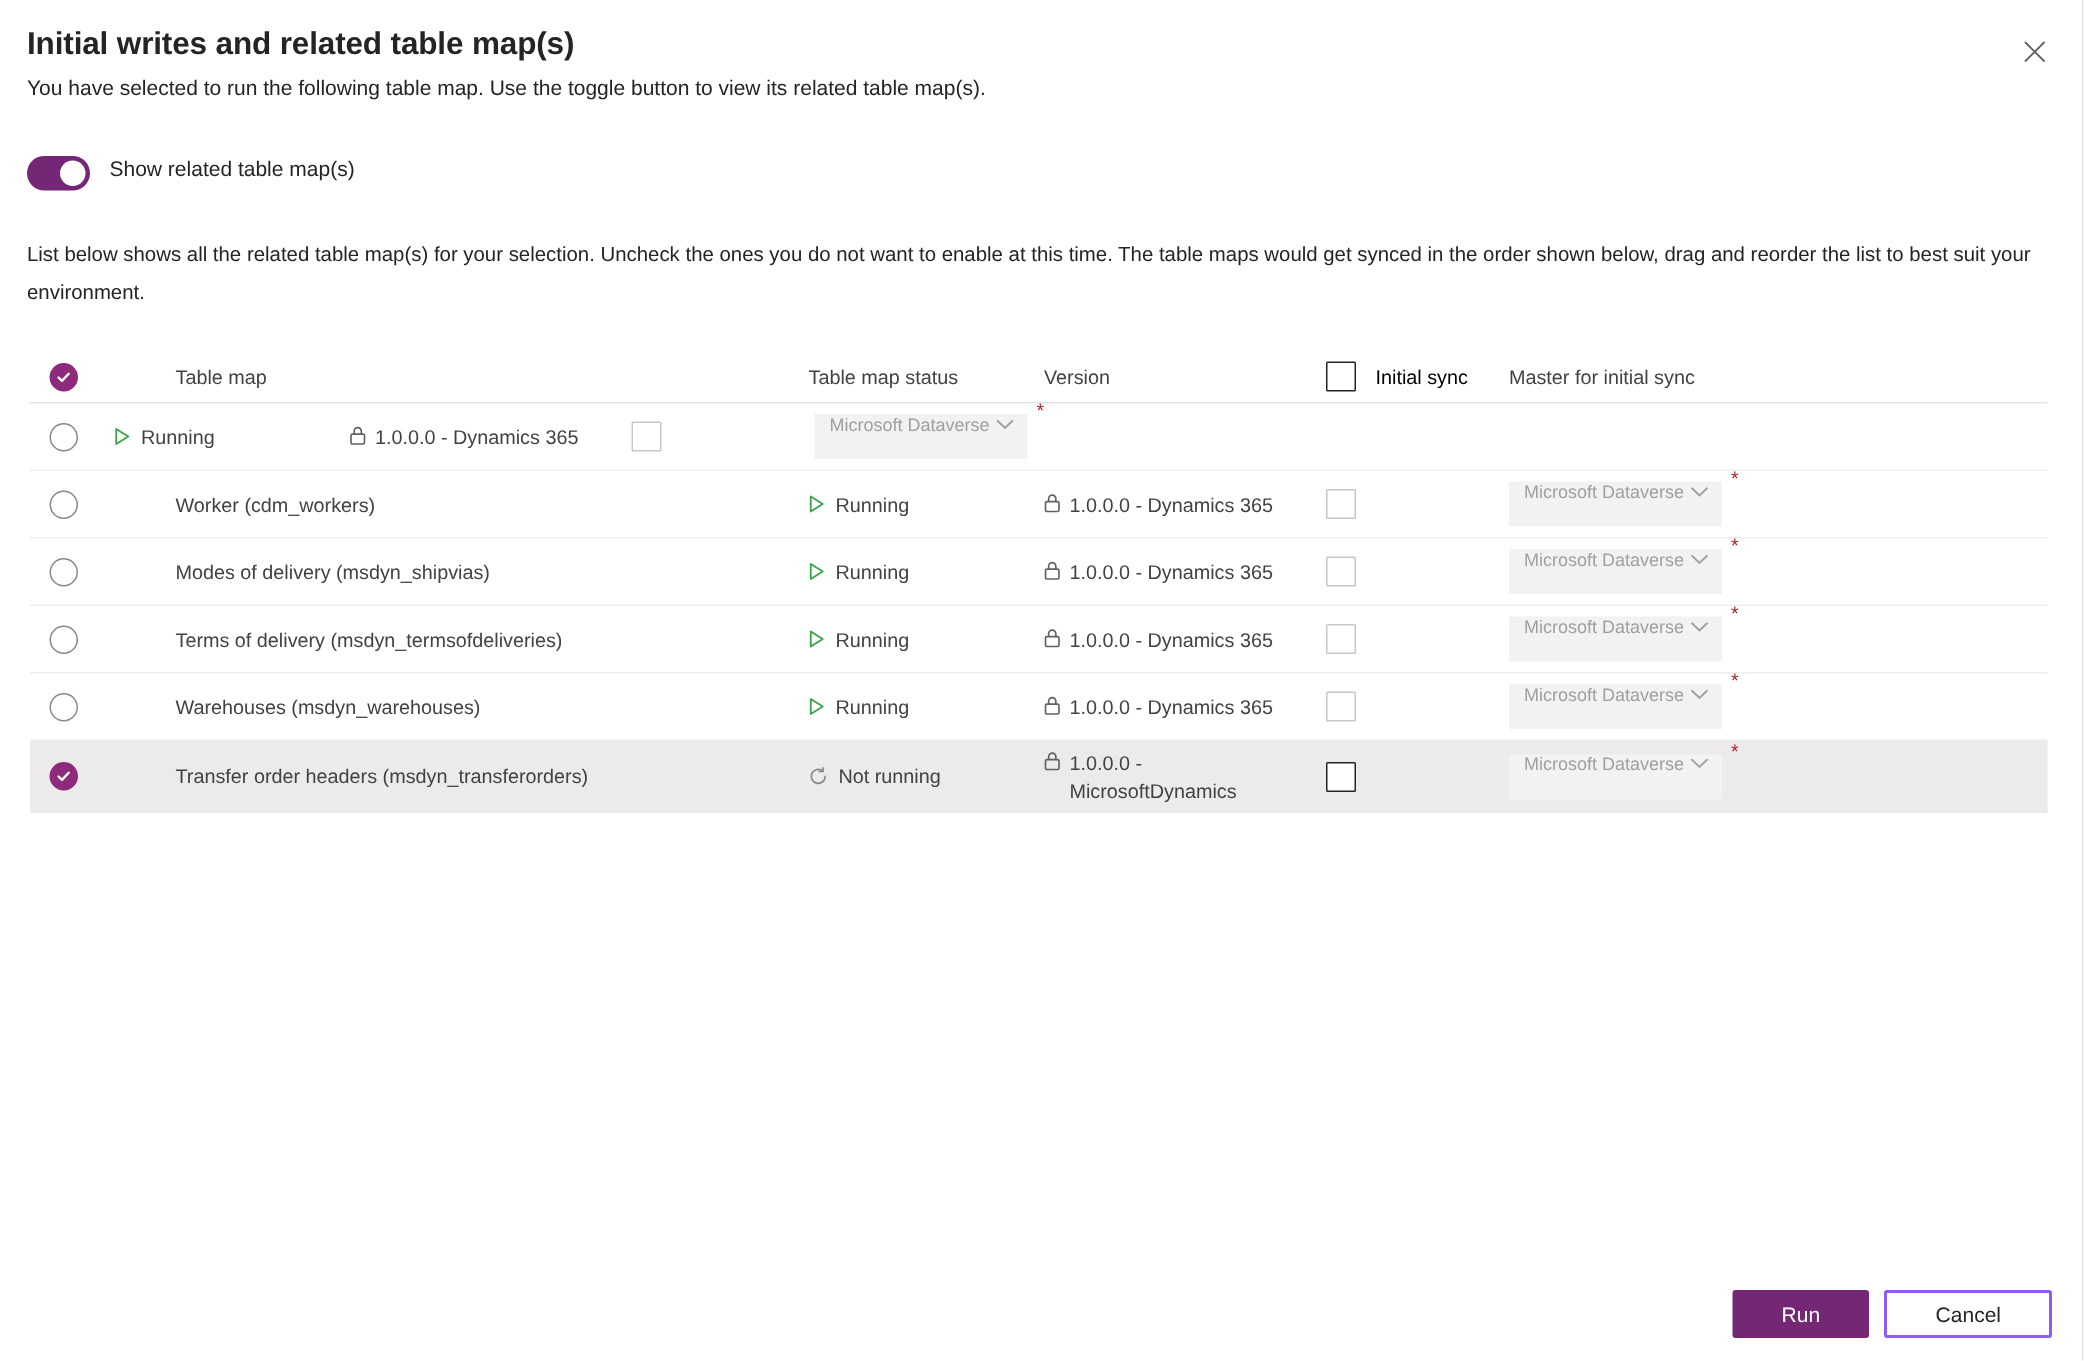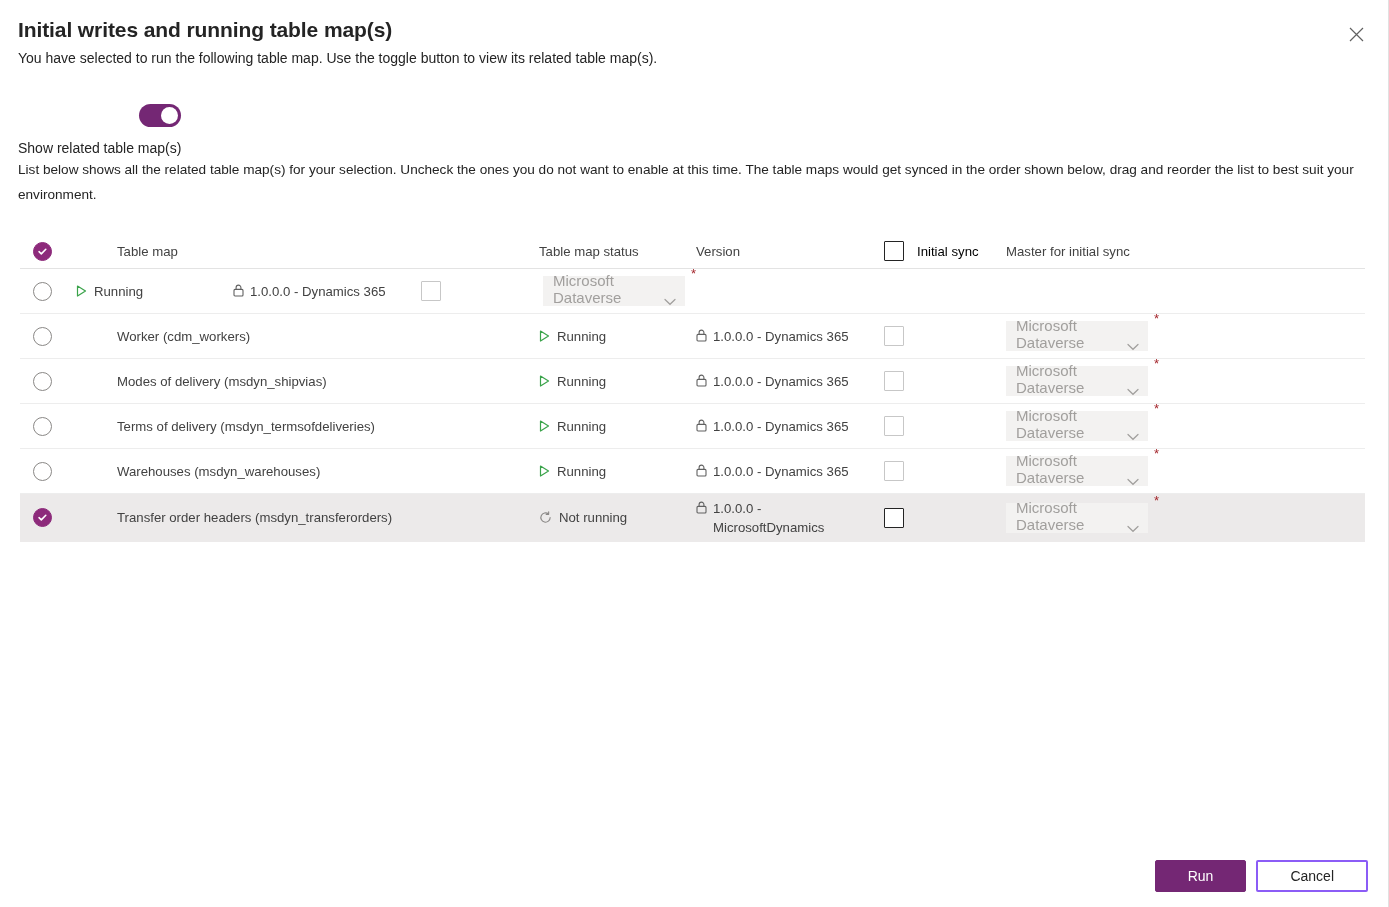--- a/index.html
+++ b/index.html
@@ -32,21 +32,21 @@
     position: absolute; right: 16px; top: 18px;
     width: 32px; height: 32px;
     display: flex; align-items: center; justify-content: center;
     cursor: pointer; color: #616161;
     background: none; border: none; padding: 0;
   }
 
   
   .toggle-row {
     position: absolute; left: 18px; top: 104px;
-    display: flex; align-items: flex-end; gap: 13px; flex-direction: column;
+    display: flex; align-items: flex-start; gap: 13px;
   }
   .switch {
     width: 42px; height: 23px; border-radius: 12px;
     background: #742774; position: relative; cursor: pointer;
     flex: none;
   }
   .switch .knob {
     position: absolute; right: 3px; top: 3px;
     width: 17px; height: 17px; border-radius: 50%;
     background: #ffffff;
@@ -118,23 +118,23 @@
   
   .play-icon { color: #3aa34a; flex: none; display: block; }
   .notrun-icon { color: #8a8886; flex: none; display: block; }
   .lock-icon { color: #616161; flex: none; display: block; margin-top: 2px; }
 
   
   .dd-wrap { position: relative; display: flex; align-items: center; }
   .dropdown {
     width: 142px; height: 30px;
     background: #f3f2f1; border: none;
-    display: flex; align-items: flex-end; justify-content: space-between;
-    padding: 0 9px 0 10px;
-    font-size: 15px; color: #a19f9d;
+    display: flex; align-items: center; justify-content: space-between;
+    padding: 0 9px 17px 10px;
+    font-size: 12px; color: #a19f9d;
     cursor: default;
   }
   .dd-chev { color: #a19f9d; display: block; }
   .req-star {
     position: absolute; left: 148px; top: -9px;
     color: #a4262c; font-size: 13px; line-height: 1;
   }
 
   
   .footer {
@@ -148,21 +148,21 @@
     cursor: pointer; padding: 0 32px; border-radius: 2px;
   }
   .btn-primary { background: #742774; color: #ffffff; border: 1px solid #742774; }
   .btn-secondary { background: #ffffff; color: #242424; border: 2px solid #8b5cf6; }
 </style>
 </head>
 <body>
 
 <div class="dialog">
 
-  <div class="dlg-title">Initial writes and running table map(s)</div>
+  <div class="dlg-title">Initial writes and related table map(s)</div>
   <div class="dlg-subtitle">You have selected to run the following table map. Use the toggle button to view its related table map(s).</div>
 
   <div class="close-btn">
     <svg width="15" height="15" viewBox="0 0 15 15" aria-hidden="true">
       <path d="M1 1 L14 14 M14 1 L1 14" stroke="currentColor" stroke-width="1.2" fill="none"></path>
     </svg>
   </div>
 
   <div class="toggle-row">
     <div class="switch">

